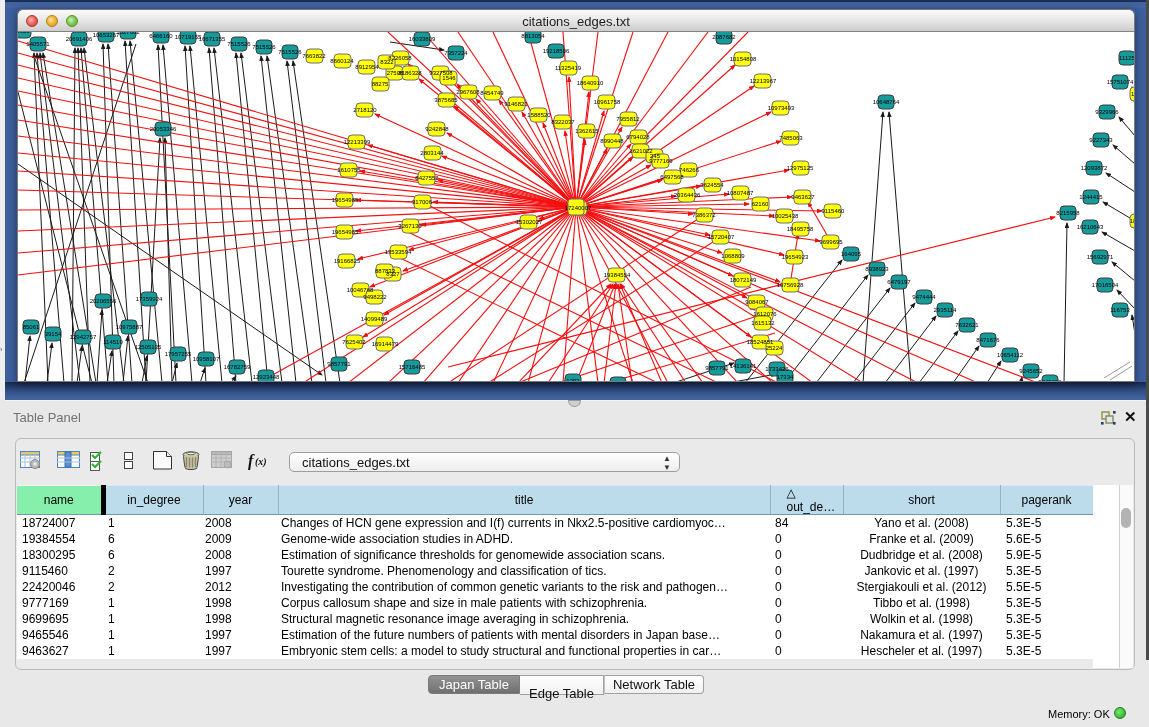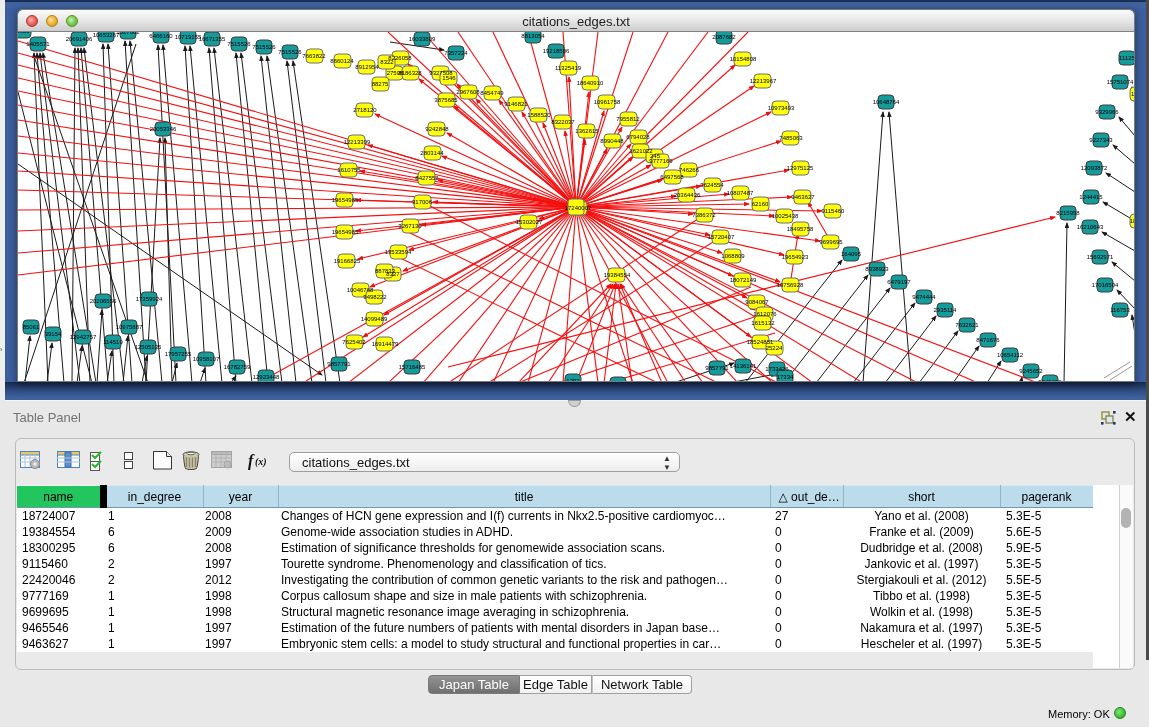--- a/index.html
+++ b/index.html
@@ -23,36 +23,36 @@
 .nl{font-size:6px;fill:#000008;text-anchor:middle;font-family:"Liberation Sans",sans-serif}
 #tp{position:absolute;left:0;top:400px;width:1149px;height:327px}
 #tptitle{position:absolute;left:13px;top:10px;font-size:13px;color:#737373}
 #tpx{position:absolute;left:1124px;top:8px;font-size:15px;font-weight:bold;color:#111}
 #container{position:absolute;left:15px;top:38px;width:1120px;height:232px;border:1px solid #bbb;border-radius:6px;background:#eaeaea}
 #toolbar{position:absolute;left:0;top:40px;width:100%;height:45px}
 #dropdown{position:absolute;left:289px;top:52px;width:391px;height:20px;border:1px solid #9e9e9e;border-radius:5px;background:linear-gradient(180deg,#fff,#ededed);font-size:13px;color:#111;line-height:19px;padding-left:12px}
 #ddarr{position:absolute;left:660px;top:52px;width:14px;height:20px;font-size:8px;color:#333;text-align:center;line-height:9px;padding-top:2px}
 table{position:absolute;left:17px;top:85px;border-collapse:collapse;table-layout:fixed;font-size:12px;color:#000}
 th{background:#bcdcec;font-weight:normal;font-size:12px;height:22px;border-right:1px solid #8fb6c6;border-bottom:1px solid #6f9aad;border-top:1px solid #d5e9f2;padding:0}
-th.gray{background:#22c55e;border-right:7px solid #000000;border-top:1px solid #f2f2f2}
+th.gray{background:#86efac;border-right:5px solid #000000;border-top:1px solid #f2f2f2}
 td{height:16px;padding:0;white-space:nowrap;overflow:hidden;background:#fff}
 td.c1{padding-left:5px}
 td.c2{padding-left:5px}
 td.c3{padding-left:2px}
 td.c4{padding-left:3px}
 td.c5{padding-left:5px}
 td.c6{text-align:center}
 td.c7{padding-left:6px}
 #whitefill{position:absolute;left:1093px;top:85px;width:26px;height:183px;background:#fff}
 #sb{position:absolute;left:1119px;top:85px;width:14px;height:183px;background:#fafafa;border-left:1px solid #d0d0d0}
 #sbthumb{position:absolute;left:1121px;top:108px;width:10px;height:20px;background:#b3b3b3;border-radius:5px}
 #tabs{position:absolute;left:428px;top:275px;height:19px;display:flex;font-size:13px}
 .tab{height:19px;line-height:18px;border:1px solid #a0a0a0;padding:0 14px;background:linear-gradient(180deg,#fff,#f0f0f0);color:#111}
 #tab1{border-radius:4px 0 0 4px;background:linear-gradient(180deg,#939393,#6f6f6f);color:#fff;border-color:#7a7a7a;width:92px;text-align:center;padding:0}
-#tab2{border-left:none;width:72px;text-align:center;padding:0}
+#tab2{border-left:none;width:84px;text-align:center;padding:9px}
 #tab3{border-left:1px solid #c0c0c0;border-radius:0 4px 4px 0;width:100px;text-align:center;padding:0}
 #mem{position:absolute;left:1048px;top:308px;font-size:11px;color:#000}
 #memdot{position:absolute;left:1114px;top:307px;width:12px;height:12px;border-radius:50%;background:radial-gradient(circle at 4px 4px,#8ae080,#35c32f 60%,#1d9a1a);border:1px solid #2a7d28}
 </style></head><body>
 <div id="top">
 <div id="topline"></div>
     <div id="topline2"></div>
     <div id="botline"></div>
     <div style="position:absolute;left:568px;top:400px;width:13px;height:7px;background:#cfcfcf;border:1px solid #9a9a9a;border-radius:0 0 7px 7px;z-index:5"></div>
 <div id="botband"></div>
@@ -620,30 +620,30 @@
         <col style="width:73px">
         <col style="width:157px">
         <col style="width:93px">
       </colgroup>
 <tbody>
         <tr>
           <th class="gray">name</th>
           <th>in_degree</th>
           <th>year</th>
           <th>title</th>
-          <th style="text-align:left;padding-left:8px">△ out_de…</th>
+          <th style="text-align:left;padding-left:16px">△ out_de…</th>
           <th>short</th>
           <th>pagerank</th>
         </tr>
 <tr>
           <td class="c1">18724007</td>
           <td class="c2">1</td>
           <td class="c3">2008</td>
           <td class="c4">Changes of HCN gene expression and I(f) currents in Nkx2.5-positive cardiomyoc…</td>
-          <td class="c5">27</td>
+          <td class="c5">84</td>
           <td class="c6">Yano et al. (2008)</td>
           <td class="c7">5.3E-5</td>
         </tr>
 <tr>
           <td class="c1">19384554</td>
           <td class="c2">6</td>
           <td class="c3">2009</td>
           <td class="c4">Genome-wide association studies in ADHD.</td>
           <td class="c5">0</td>
           <td class="c6">Franke et al. (2009)</td>

